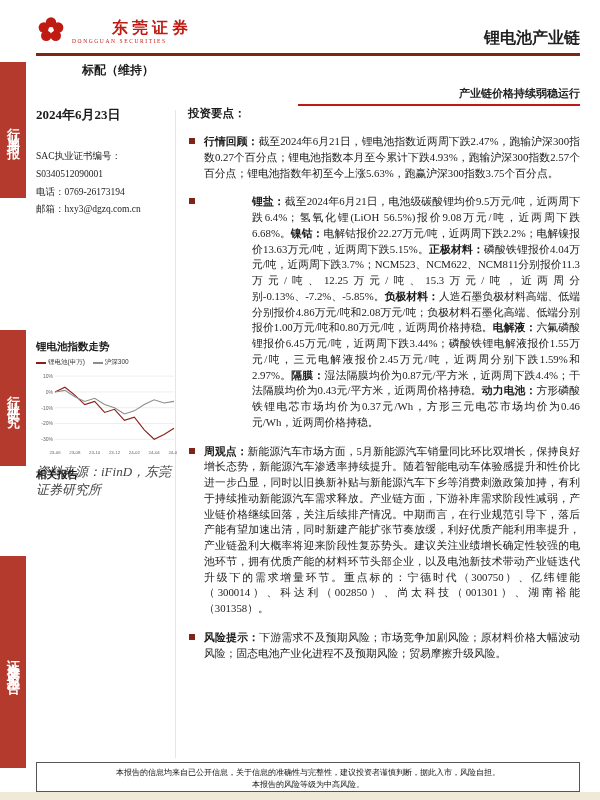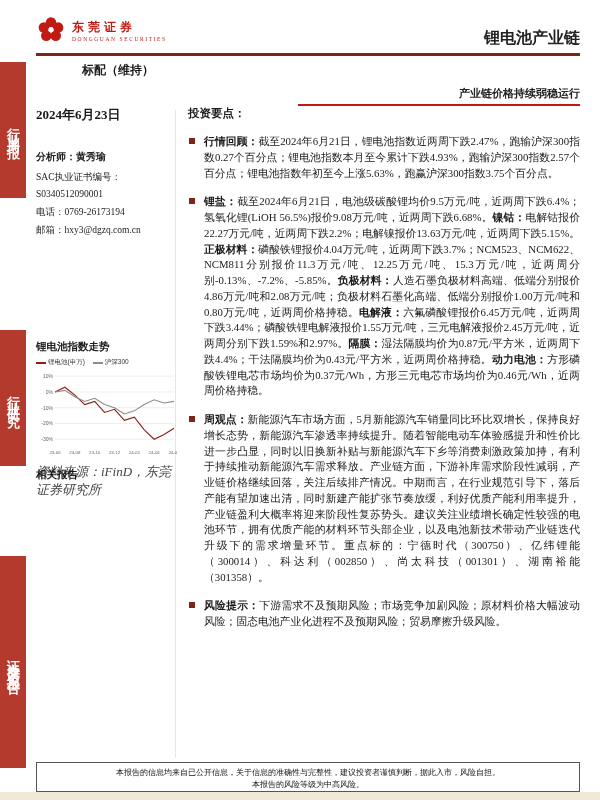--- a/index.html
+++ b/index.html
@@ -11,21 +11,21 @@
     writing-mode:vertical-rl;display:flex;align-items:center;justify-content:center;
     font-weight:bold;font-size:13px;letter-spacing:6px;font-family:"Liberation Sans",sans-serif;}
   .bar1{top:62px;height:136px;}
   .bar2{top:330px;height:136px;}
   .bar3{top:556px;height:212px;letter-spacing:4px;}
 
   
   .header{position:absolute;left:36px;right:20px;top:11px;height:41px;display:flex;justify-content:space-between;}
   .brand{display:flex;align-items:center;gap:6px;}
   .brand svg{width:30px;height:30px;}
-  .brand-cn{font-size:12px;font-weight:bold;color:#c01b12;letter-spacing:4px;line-height:1.1;}
+  .brand-cn{font-size:16px;font-weight:bold;color:#c01b12;letter-spacing:4px;line-height:1.1;margin-left:40px;}
   .brand-en{font-size:5.5px;color:#c01b12;letter-spacing:1.6px;margin-top:1px;}
   .header-right{align-self:flex-end;font-size:16px;font-weight:bold;color:#222;padding-bottom:3px;}
   .rule{position:absolute;left:36px;right:20px;top:53px;height:2.5px;background:#7e2418;}
 
   
   .titlerow{position:absolute;left:36px;right:20px;top:62px;display:flex;align-items:flex-end;}
   .rating{font-size:12px;font-weight:bold;margin-left:46px;white-space:nowrap;}
   .report-title{flex:1;text-align:center;font-size:13.5px;font-weight:bold;}
   .subtitle-wrap{position:absolute;right:20px;top:83px;width:282px;border-bottom:2px solid #c01b12;
     padding-bottom:3px;text-align:right;}
@@ -49,21 +49,21 @@
   .related{position:absolute;left:36px;top:468px;font-size:10.5px;font-weight:bold;}
 
   
   .maincol{position:absolute;left:188px;top:106px;width:392px;}
   .points-title{font-size:11.5px;font-weight:bold;}
   ul.bullets{list-style:none;margin:0;padding:0;}
   .bullets li{position:relative;padding-left:16px;margin-top:13px;font-size:10.8px;
     line-height:1.46;text-align:justify;}
   .bmark{position:absolute;left:1px;top:4px;width:6px;height:6px;background:#7e2418;}
   .bhead{font-weight:bold;}
-  .bpara{margin-top:5px;}
+  .bpara{margin-top:5px;margin-left:48px;}
 
   
   .cream{position:absolute;left:0;right:0;bottom:0;height:8px;background:#f1e9d7;z-index:1;}
   .footer-box{position:absolute;left:36px;right:20px;top:762px;height:30px;border:1px solid #555;
     background:#fff;z-index:2;box-sizing:border-box;padding:4px 14px;font-size:8px;line-height:1.55;
     text-align:center;overflow:hidden;color:#111;}
 </style>
 </head>
 <body>
 
@@ -101,21 +101,20 @@
   </div>
   <div class="subtitle-wrap">
     <span class="subtitle">产业链价格持续弱稳运行</span>
   </div>
 
   <div class="vdivider"></div>
 
   <div class="leftcol">
     <div class="date">2024年6月23日</div>
     <div class="analyst">
-      <div class="a1">分析师：黄秀瑜</div>
       <div>SAC执业证书编号：</div>
       <div>S0340512090001</div>
       <div>电话：0769-26173194</div>
       <div>邮箱：hxy3@dgzq.com.cn</div>
     </div>
   </div>
 
   <div class="chartblock">
     <div class="chart-title">锂电池指数走势</div>
     <div class="legend">

